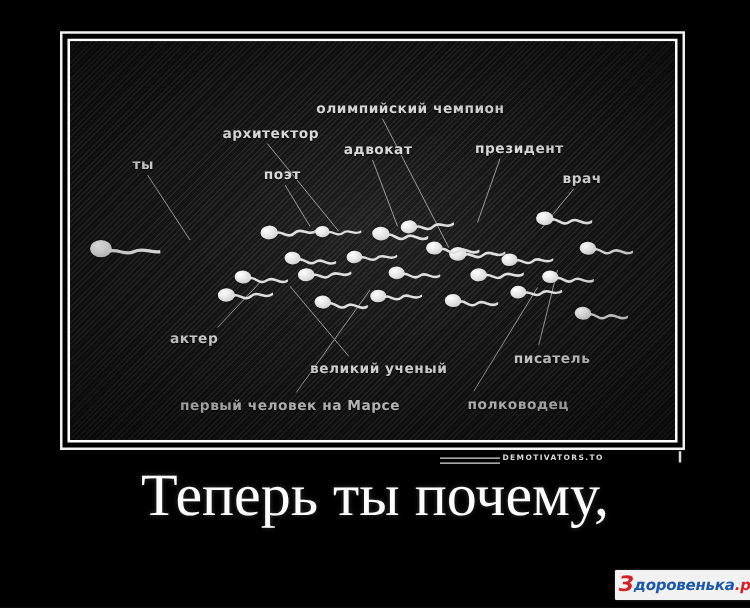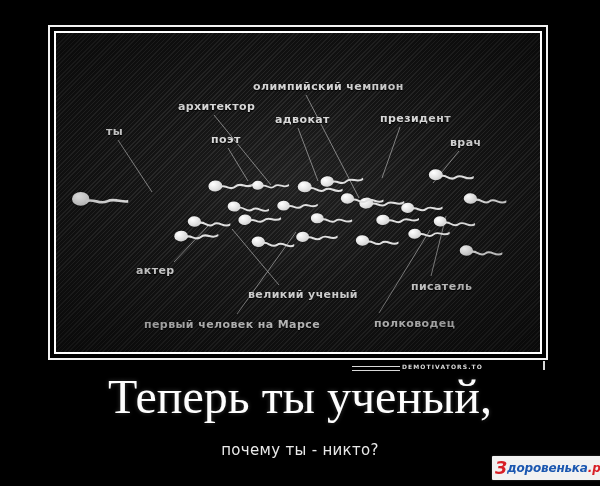--- a/index.html
+++ b/index.html
@@ -288,21 +288,20 @@
           <div class="lbl" style="left: 355px; top: 248px;">писатель</div>
         </div>
       <div id="vignette"></div>
     </div>
   </div>
 
   <div id="wm-rule"></div>
   <div id="wm">DEMOTIVATORS.TO</div>
   <div id="wm-tick"></div>
 
-  <div id="caption">Теперь ты ученый,</div>
-  <div id="subcaption">почему ты - никто?</div>
+  <div id="caption">Теперь ты почему,</div>
 
   <div id="logo">
     <span class="z">З</span>
     <span class="mid">доровенька</span>
     <span class="ru">.ру</span>
   </div>
 </div>
 
 </body></html>

